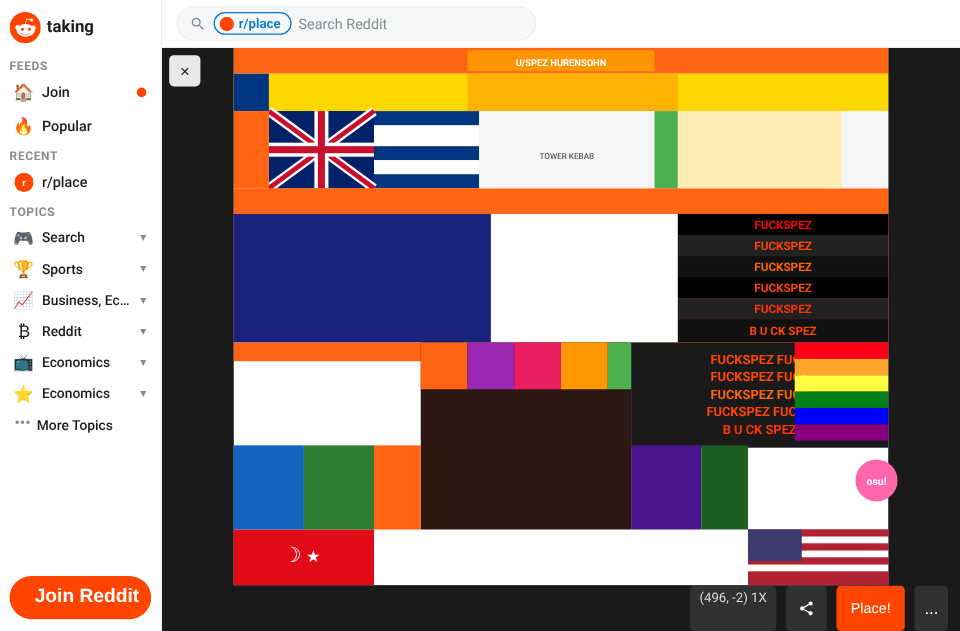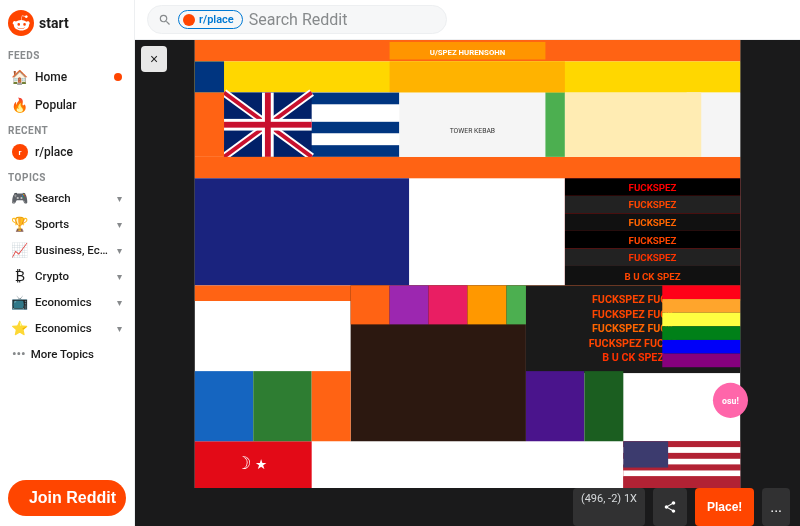--- a/index.html
+++ b/index.html
@@ -193,21 +193,21 @@
       background: #f6f7f8;
       border-radius: 12px;
       padding: 2px 8px 2px 4px;
       font-size: 11px;
       color: #0079d3;
       font-weight: 600;
       border: 1px solid #0079d3;
     }
 
     .search-placeholder {
-      font-size: 16px;
+      font-size: 12px;
       color: #878a8c;
     }
 
     
     #canvas-area {
       flex: 1;
       position: relative;
       overflow: hidden;
       background: #1a1a1b;
       display: flex;
@@ -257,21 +257,21 @@
       gap: 4px;
     }
 
     .place-btn {
       background: #ff4500;
       border: none;
       border-radius: 4px;
       padding: 5px 12px;
       color: #fff;
       font-size: 12px;
-      font-weight: 700;
+      font-weight: 400;
       cursor: pointer;
     }
 
     .coords-display {
       color: #d7dadc;
       font-size: 11px;
       background: rgba(255,255,255,0.1);
       padding: 4px 8px;
       border-radius: 4px;
     }
@@ -297,28 +297,28 @@
 </head>
 <body>
 
 <div id="sidebar">
 
   <div class="sidebar-logo">
     <svg class="reddit-icon" viewBox="0 0 20 20" fill="none">
       <circle cx="10" cy="10" r="10" fill="#FF4500"></circle>
       <path d="M16.67 10a1.46 1.46 0 0 0-2.47-1 7.12 7.12 0 0 0-3.85-1.23l.65-3.08 2.13.45a1 1 0 1 0 .11-.47l-2.38-.5a.12.12 0 0 0-.14.09l-.73 3.44a7.14 7.14 0 0 0-3.89 1.24 1.46 1.46 0 1 0-1.61 2.39 2.84 2.84 0 0 0 0 .44c0 2.24 2.61 4.06 5.83 4.06s5.83-1.82 5.83-4.06a2.84 2.84 0 0 0 0-.44 1.46 1.46 0 0 0 .52-1.33zm-9.4 1.09a1 1 0 1 1 1 1 1 1 0 0 1-1-1zm5.58 2.65a3.59 3.59 0 0 1-2.85.87 3.59 3.59 0 0 1-2.85-.87.14.14 0 0 1 .2-.2 3.27 3.27 0 0 0 2.65.73 3.27 3.27 0 0 0 2.65-.73.14.14 0 0 1 .2.2zm-.12-1.65a1 1 0 1 1 1-1 1 1 0 0 1-1 1z" fill="white"></path>
     </svg>
-    <span class="reddit-text">start</span>
+    <span class="reddit-text">taking</span>
   </div>
 
   <div class="sidebar-section-label">FEEDS</div>
 
   <div class="sidebar-item">
     <span class="sidebar-item-icon">🏠</span>
-    <span class="sidebar-item-label">Home</span>
+    <span class="sidebar-item-label">Join</span>
     <span class="dot-red"></span>
   </div>
 
   <div class="sidebar-item">
     <span class="sidebar-item-icon">🔥</span>
     <span class="sidebar-item-label">Popular</span>
   </div>
 
   <div class="sidebar-section-label">RECENT</div>
 
@@ -345,21 +345,21 @@
   </div>
 
   <div class="topic-item">
     <span class="sidebar-item-icon">📈</span>
     <span class="sidebar-item-label">Business, Economics, a...</span>
     <span class="chevron">▾</span>
   </div>
 
   <div class="topic-item">
     <span class="sidebar-item-icon">₿</span>
-    <span class="sidebar-item-label">Crypto</span>
+    <span class="sidebar-item-label">Reddit</span>
     <span class="chevron">▾</span>
   </div>
 
   <div class="topic-item">
     <span class="sidebar-item-icon">📺</span>
     <span class="sidebar-item-label">Economics</span>
     <span class="chevron">▾</span>
   </div>
 
   <div class="topic-item">

